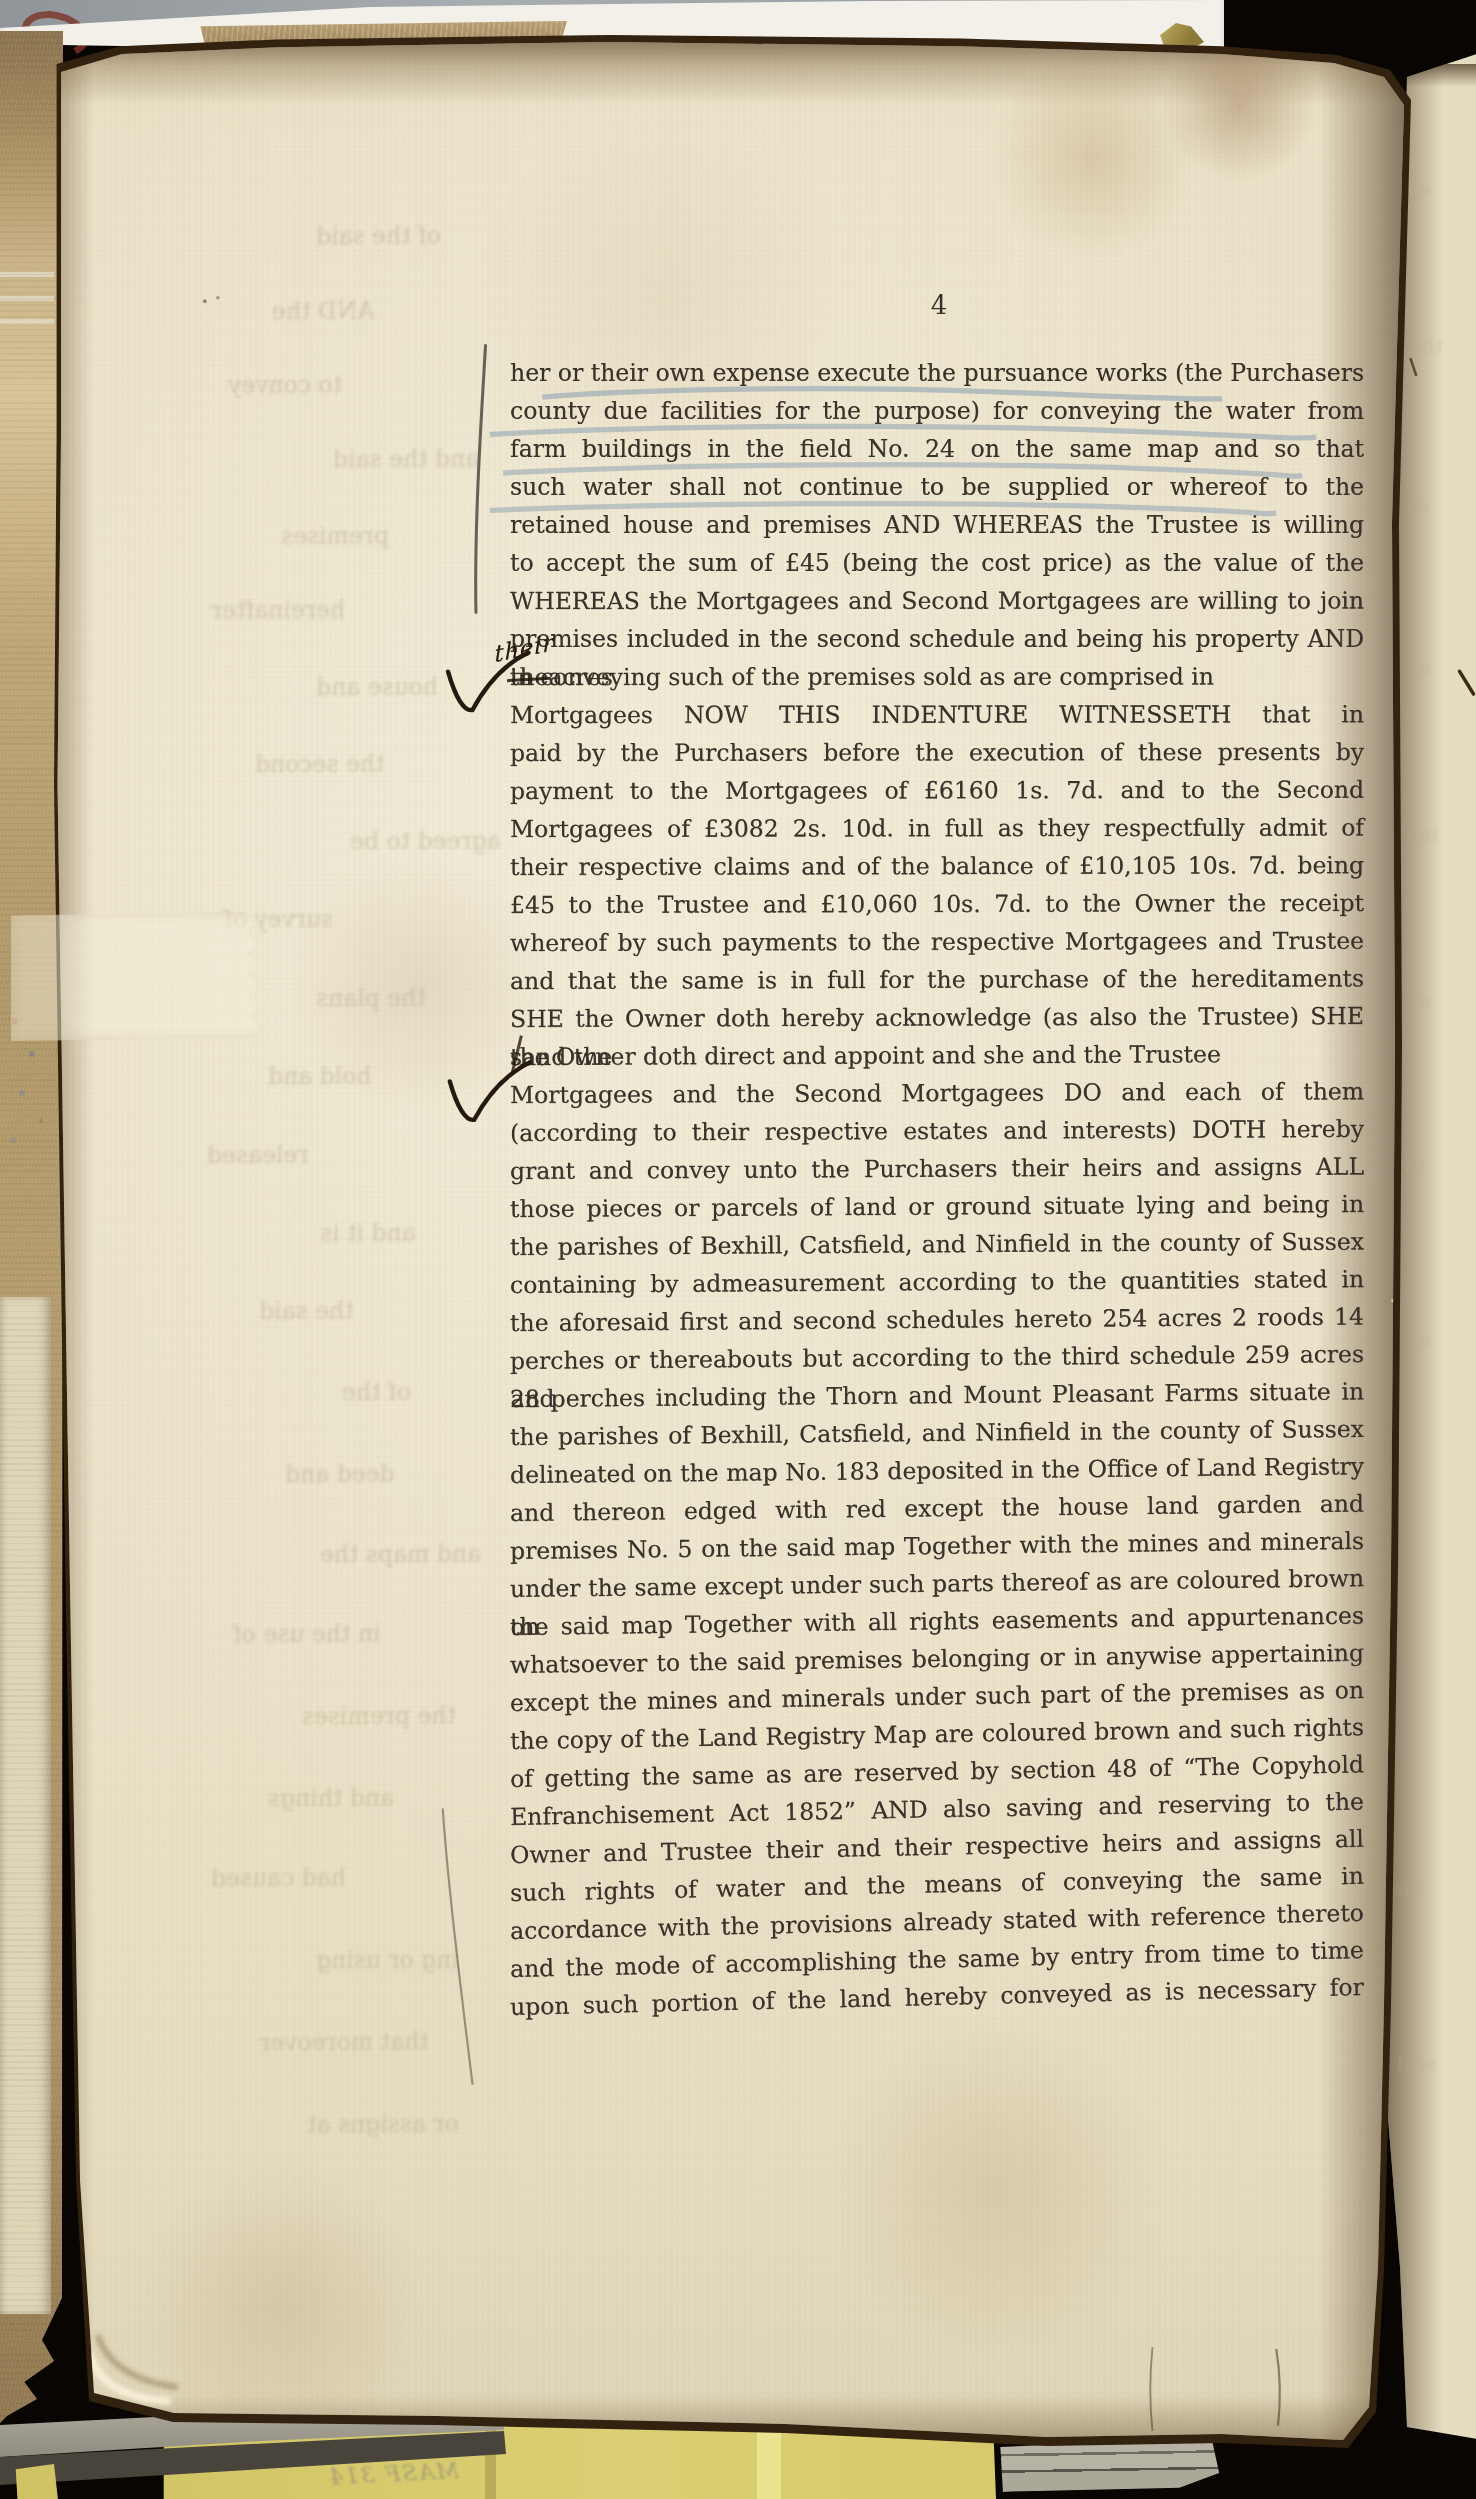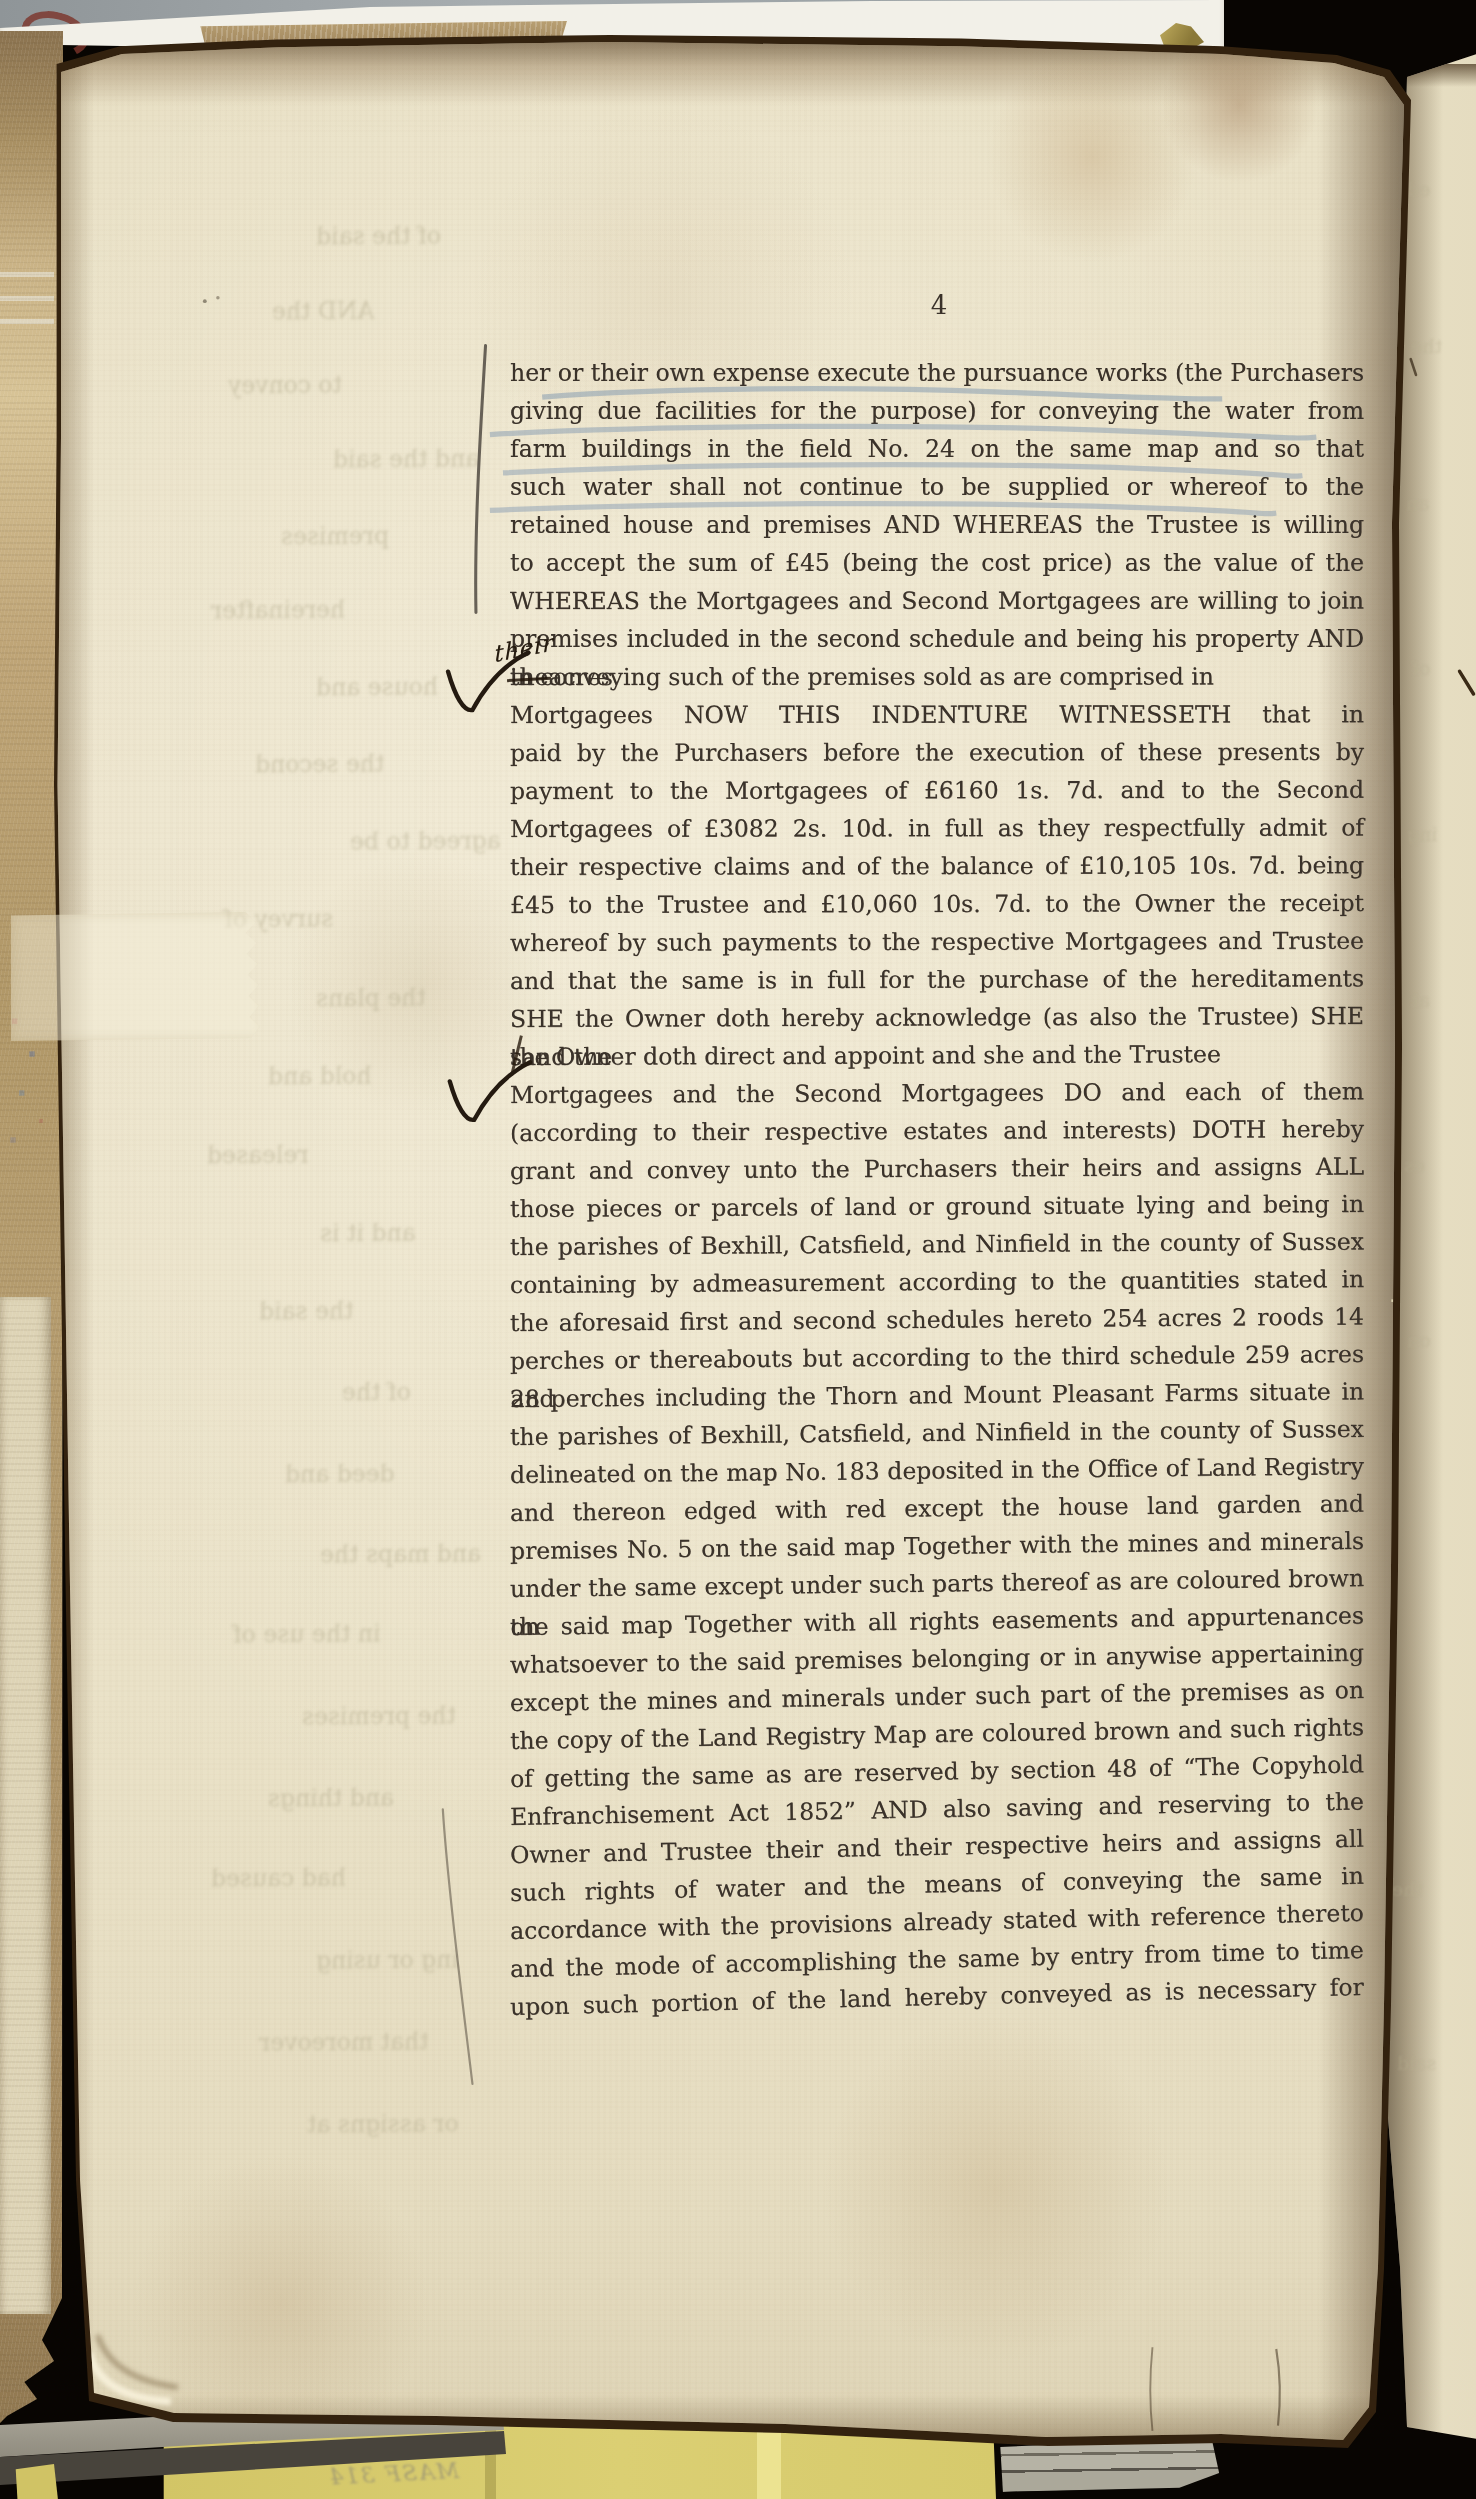--- a/index.html
+++ b/index.html
@@ -176,21 +176,21 @@
   <div class="page">
     <div class="burn-top"></div>
     <div class="shade-right"></div>
     <div class="shade-left"></div>
     <div class="shade-bottom"></div>
     <div class="mottle"></div>
 
     <div class="page-number">4</div>
     <div class="textblock" id="textblock">
         <div class="tl" style="transform: rotate(0deg);">her or their own expense execute the pursuance works (the Purchasers</div>
-        <div class="tl" style="transform: rotate(0deg);">giving due facilities for the purpose) for conveying the water from</div>
+        <div class="tl" style="transform: rotate(0deg);">county due facilities for the purpose) for conveying the water from</div>
         <div class="tl" style="transform: rotate(-0.003deg);">farm buildings in the field No. 24 on the same map and so that</div>
         <div class="tl" style="transform: rotate(-0.007deg);">such water shall not continue to be supplied or whereof to the</div>
         <div class="tl" style="transform: rotate(-0.011deg);">retained house and premises AND WHEREAS the Trustee is willing</div>
         <div class="tl" style="transform: rotate(-0.016deg);">to accept the sum of £45 (being the cost price) as the value of the</div>
         <div class="tl" style="transform: rotate(-0.03deg);">WHEREAS the Mortgagees and Second Mortgagees are willing to join</div>
         <div class="tl" style="transform: rotate(-0.023deg);">premises included in the second schedule and being his property AND</div>
         <div class="tl" style="transform: rotate(-0.039deg);"><span>in conveying such of the premises sold as are comprised in </span><span class="struck">the<span class="hand-note">their</span></span><span> acres</span></div>
         <div class="tl" style="transform: rotate(-0.049deg);">Mortgagees NOW THIS INDENTURE WITNESSETH that in</div>
         <div class="tl" style="transform: rotate(-0.074deg);">paid by the Purchasers before the execution of these presents by</div>
         <div class="tl" style="transform: rotate(-0.088deg);">payment to the Mortgagees of £6160 1s. 7d. and to the Second</div>

